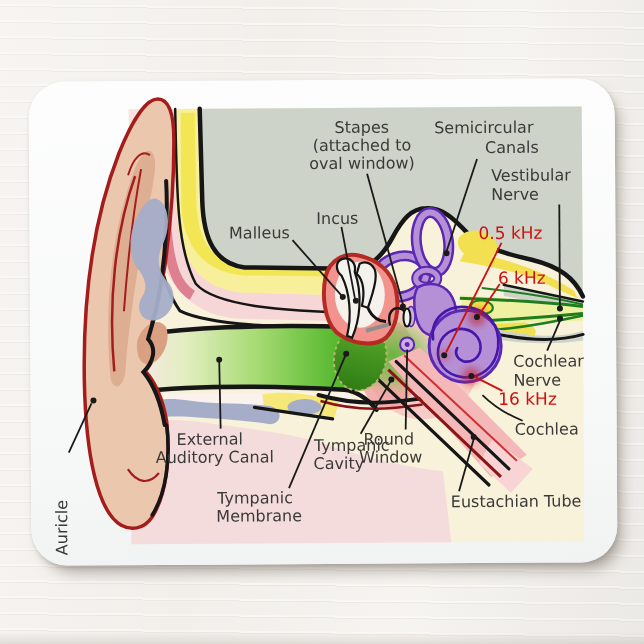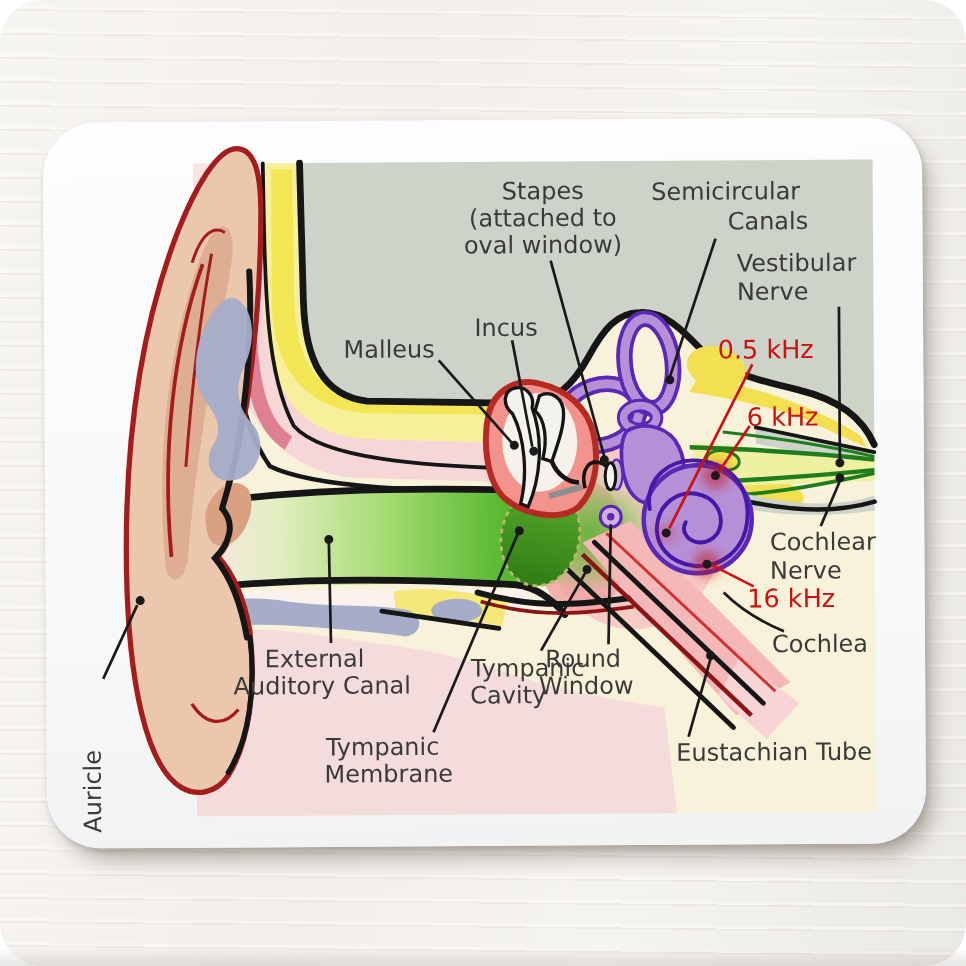--- a/index.html
+++ b/index.html
@@ -2,21 +2,20 @@
 <html><head>
 <meta charset="utf-8">
 <style>
   html,body{margin:0;padding:0;width:644px;height:644px;overflow:hidden;}
   .scene{
     position:relative;width:644px;height:644px;
     background:
       repeating-linear-gradient(0.6deg, rgba(255,255,255,0) 0 13px, rgba(210,202,192,.22) 13px 14px, rgba(255,255,255,.4) 14px 16px),
       linear-gradient(100deg,#f7f5f2 0%,#f2efeb 38%,#f6f4f0 68%,#ebe9e5 100%);
     font-family:"DejaVu Sans","Liberation Sans",sans-serif;
-    border-radius:28px;
   }
   .desk-edge{position:absolute;left:0;bottom:0;width:644px;height:12px;background:linear-gradient(180deg,rgba(0,0,0,0) 0,rgba(160,152,142,.25) 100%);}
   .mousepad{
     position:absolute;left:30px;top:80px;width:586px;height:484px;border-radius:36px;
     background:linear-gradient(178deg,#fdfdfd 0%,#f7f8f8 70%,#f1f2f2 100%);
     box-shadow:7px 10px 14px -3px rgba(122,112,100,.55), 1px 2px 4px rgba(0,0,0,.14);
     transform:rotate(-.35deg);
   }
   .mousepad svg{position:absolute;left:0;top:0;width:586px;height:482px;}
   text{font-family:"DejaVu Sans","Liberation Sans",sans-serif;}

